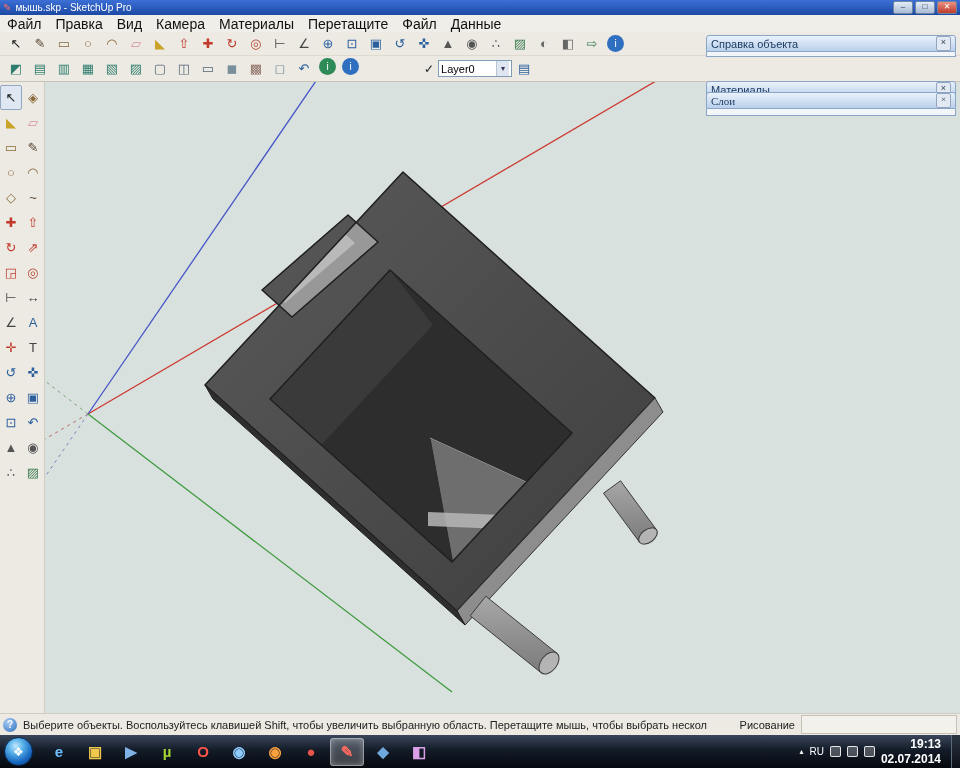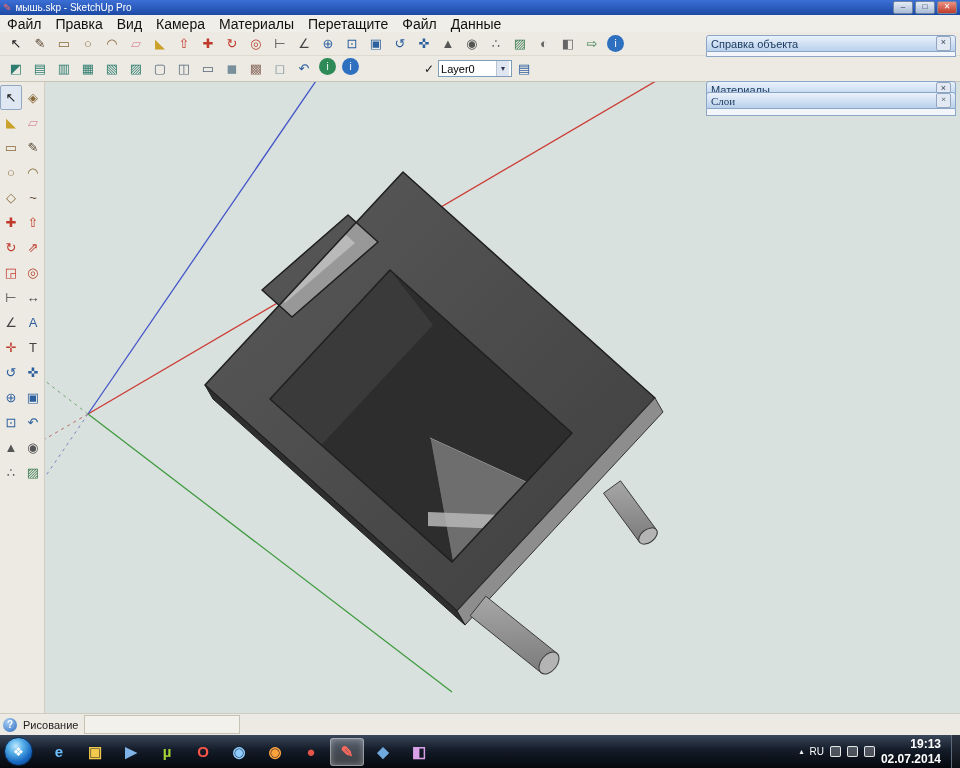--- a/index.html
+++ b/index.html
@@ -281,20 +281,21 @@
 <div class="panel" id="panel-layers">
   <div class="panel-bar">
     <span>Слои</span>
     <span class="panel-close">×</span>
   </div>
   <div class="panel-strip"></div>
 </div>
 
 <div class="statusbar">
   <span class="help-icon">?</span>
+  <span class="status-hint">Выберите объекты. Воспользуйтесь клавишей Shift, чтобы увеличить выбранную область. Перетащите мышь, чтобы выбрать нескол</span>
   <span class="measure-label">Рисование</span>
   <input class="measure-input" value="" style="">
 </div>
 
 <div class="taskbar">
   <span class="start-orb">❖</span>
   <span style="display:inline-flex;">
       <span class="tb-app" style="color: rgb(108, 192, 255);">e</span>
       <span class="tb-app" style="color: rgb(242, 201, 76);">▣</span>
       <span class="tb-app" style="color: rgb(127, 179, 232);">▶</span>

